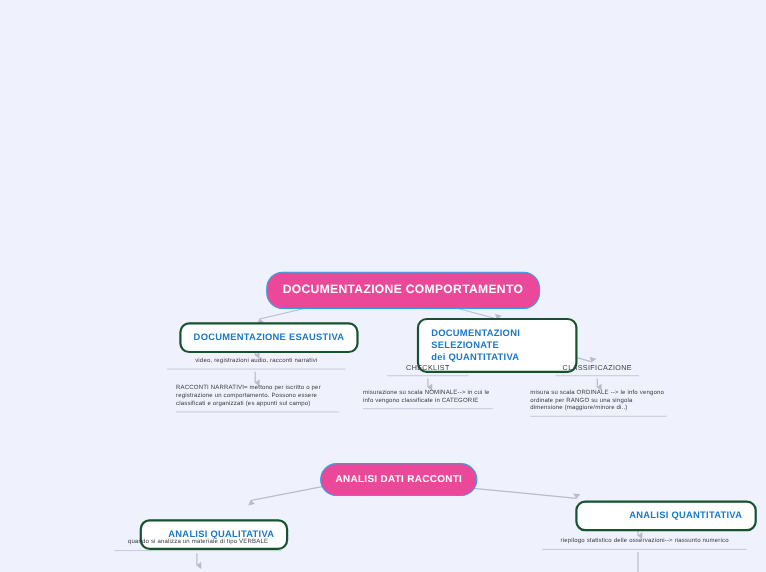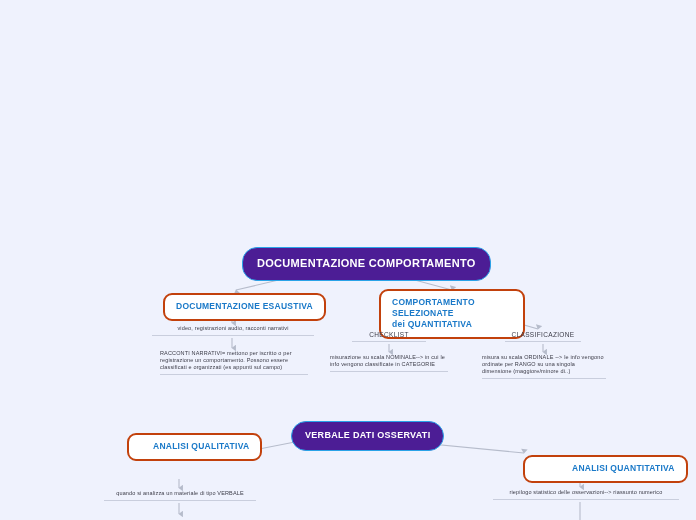--- a/index.html
+++ b/index.html
@@ -30,34 +30,34 @@
     pointer-events: none;
   }
   .node {
     position: absolute;
     box-sizing: border-box;
     text-align: center;
     white-space: nowrap;
   }
   
   .node.filled {
-    background: #4c1d95;
+    background: #ec4899;
     border: 1px solid #29a3e8;
     border-radius: 15px;
     color: #ffffff;
     font-weight: bold;
     font-size: 11px;
     letter-spacing: 0.3px;
     padding: 9px 14px 10px 14px;
     line-height: 13px;
   }
   
   .node.outlined {
     background: #ffffff;
-    border: 2px solid #c2410c;
+    border: 2px solid #14532d;
     border-radius: 9px;
     color: #1a79c8;
     font-weight: bold;
     font-size: 8.5px;
     letter-spacing: 0.25px;
     padding: 6px 11px 7px 11px;
     line-height: 11px;
   }
   .node.outlined.twoline {
     text-align: left;
@@ -129,35 +129,35 @@
 
   <div class="node filled" style="left:242px; top:247px;">DOCUMENTAZIONE COMPORTAMENTO</div>
 
   <div class="node outlined" style="left:163px; top:293px;">DOCUMENTAZIONE ESAUSTIVA</div>
 
   <div class="caption center" style="left:152px; top:325px; width:162px;">video, registrazioni audio, racconti narrativi</div>
 
   <div class="caption left" style="left:160px; top:350px; width:148px;">RACCONTI NARRATIVI= mettono per iscritto o per registrazione un comportamento. Possono essere classificati e organizzati (es appunti sul campo)</div>
 
   <div class="node outlined twoline" style="left:379px; top:289px; width:146px;">
-    <span>COMPORTAMENTO SELEZIONATE</span><br>
+    <span>DOCUMENTAZIONI SELEZIONATE</span><br>
     <span>dei QUANTITATIVA</span>
   </div>
 
   <div class="label-plain" style="left:352px; top:331px; width:74px;">CHECKLIST</div>
 
   <div class="caption left" style="left:330px; top:354px; width:118px;">misurazione su scala NOMINALE--&gt; in cui le info vengono classificate in CATEGORIE</div>
 
   <div class="label-plain" style="left:505px; top:331px; width:76px;">CLASSIFICAZIONE</div>
 
   <div class="caption left" style="left:482px; top:354px; width:124px;">misura su scala ORDINALE --&gt; le info vengono ordinate per RANGO su una singola dimensione (maggiore/minore di..)</div>
 
-  <div class="node filled" style="left:291px; top:421px; font-size:9px; padding:7px 13px 8px 13px;">VERBALE DATI OSSERVATI</div>
+  <div class="node filled" style="left:291px; top:421px; font-size:9px; padding:7px 13px 8px 13px;">ANALISI DATI RACCONTI</div>
 
-  <div class="node outlined" style="left:127px; top:433px;padding-left:24px;">ANALISI QUALITATIVA</div>
+  <div class="node outlined" style="left:127px; top:472px;padding-left:24px;">ANALISI QUALITATIVA</div>
 
   <div class="caption center" style="left:104px; top:490px; width:152px;">quando si analizza un materiale di tipo VERBALE</div>
 
   <div class="node outlined" style="left:523px; top:455px;padding-left:47px;">ANALISI QUANTITATIVA</div>
 
   <div class="caption center" style="left:493px; top:489px; width:186px;">riepilogo statistico delle osservazioni--&gt; riassunto numerico</div>
 
 </div>
 
 </body></html>

